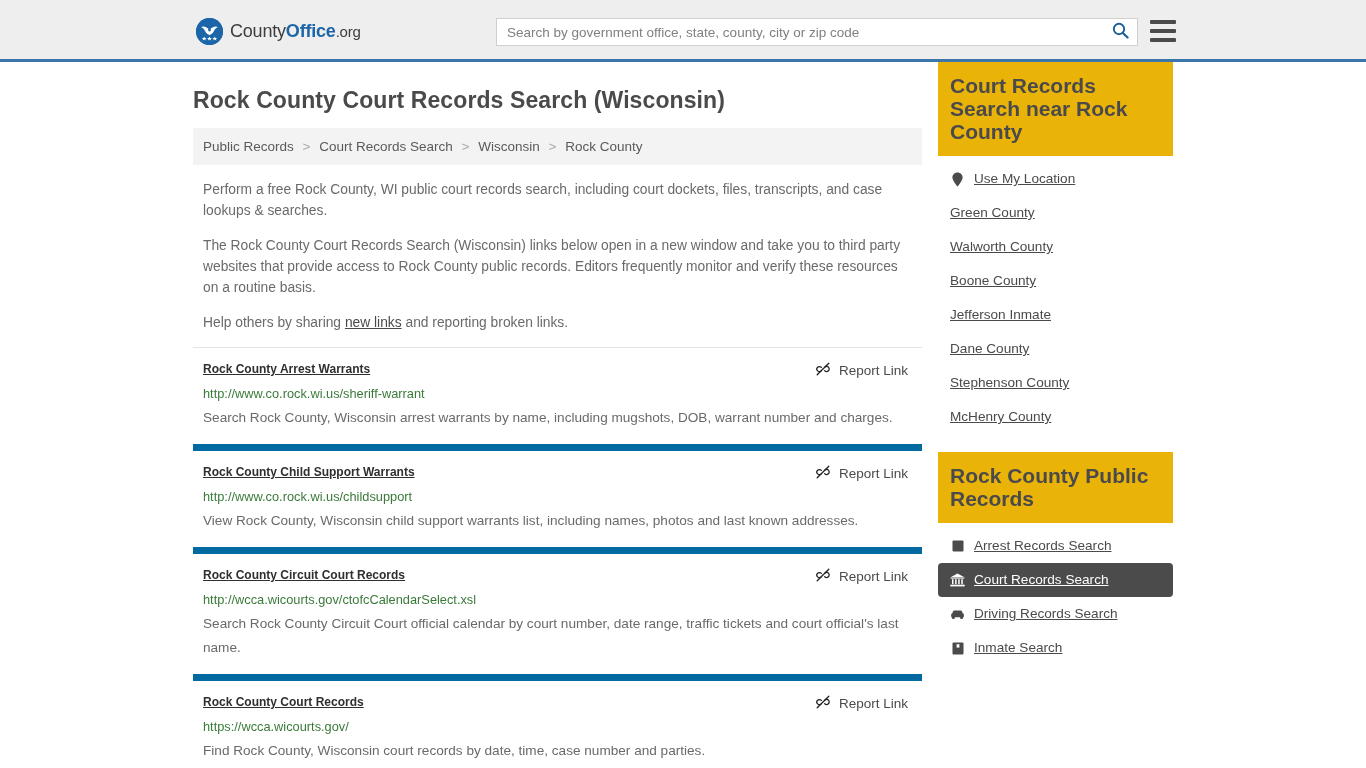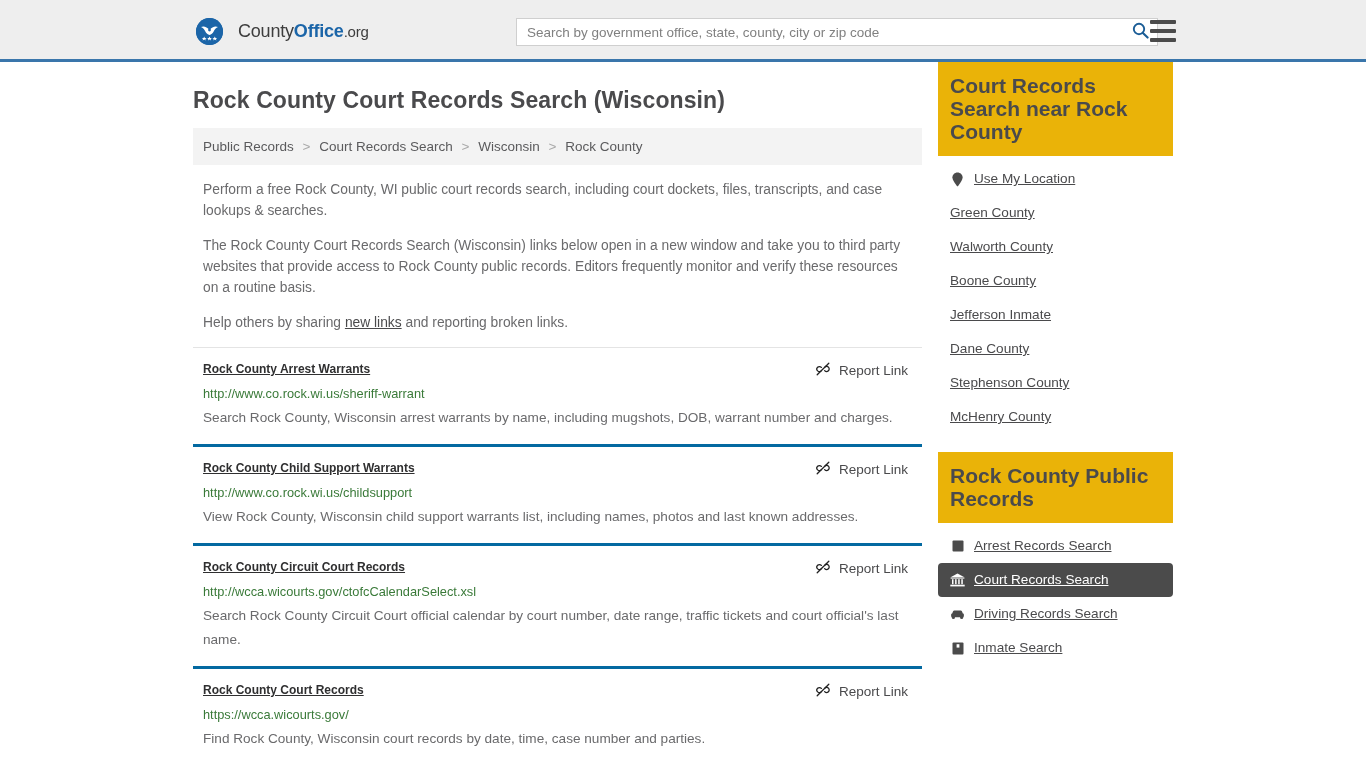--- a/index.html
+++ b/index.html
@@ -22,21 +22,21 @@
     border-bottom: 3px solid #3a76ab;
     display: flex;
     align-items: center;
   }
   .logo-wrap {
     position: absolute;
     left: 196px;
     top: 18px;
     display: flex;
     align-items: center;
-    gap: 15px;
+    gap: 7px;
     text-decoration: none;
   }
   .logo-mark {
     width: 27px; height: 27px;
     border-radius: 50%;
     background: #1b65a8;
     display: block;
     flex: 0 0 auto;
   }
   .logo-text {
@@ -44,21 +44,21 @@
     letter-spacing: -0.2px;
     white-space: nowrap;
     font-family: "Liberation Sans", sans-serif;
   }
   .logo-text .t1 { color: #3d3d3d; }
   .logo-text .t2 { color: #1b65a8; font-weight: bold; }
   .logo-text .t3 { color: #3d3d3d; font-size: 15px; }
 
   .search-wrap {
     position: absolute;
-    left: 516px;
+    left: 496px;
     top: 18px;
     width: 642px;
     height: 28px;
     background: #ffffff;
     border: 1px solid #cfcfcf;
     display: flex;
     align-items: center;
   }
   .search-input {
     flex: 1 1 auto;
@@ -153,21 +153,21 @@
     padding: 0 10px 0 10px;
   }
   .intro a.inline-link {
     color: #4a4a4c;
     text-decoration: underline;
   }
 
   
   .results { margin-top: 8px; }
   .result {
-    border-top: 3px solid #0369a1;
+    border-top: 7px solid #0369a1;
     padding: 12px 10px 14px 10px;
   }
   .result:first-child { border-top: 1px solid #e4e4e4; }
   .result-head {
     display: flex;
     align-items: flex-start;
     justify-content: space-between;
   }
   .result-title {
     font-size: 12px;

